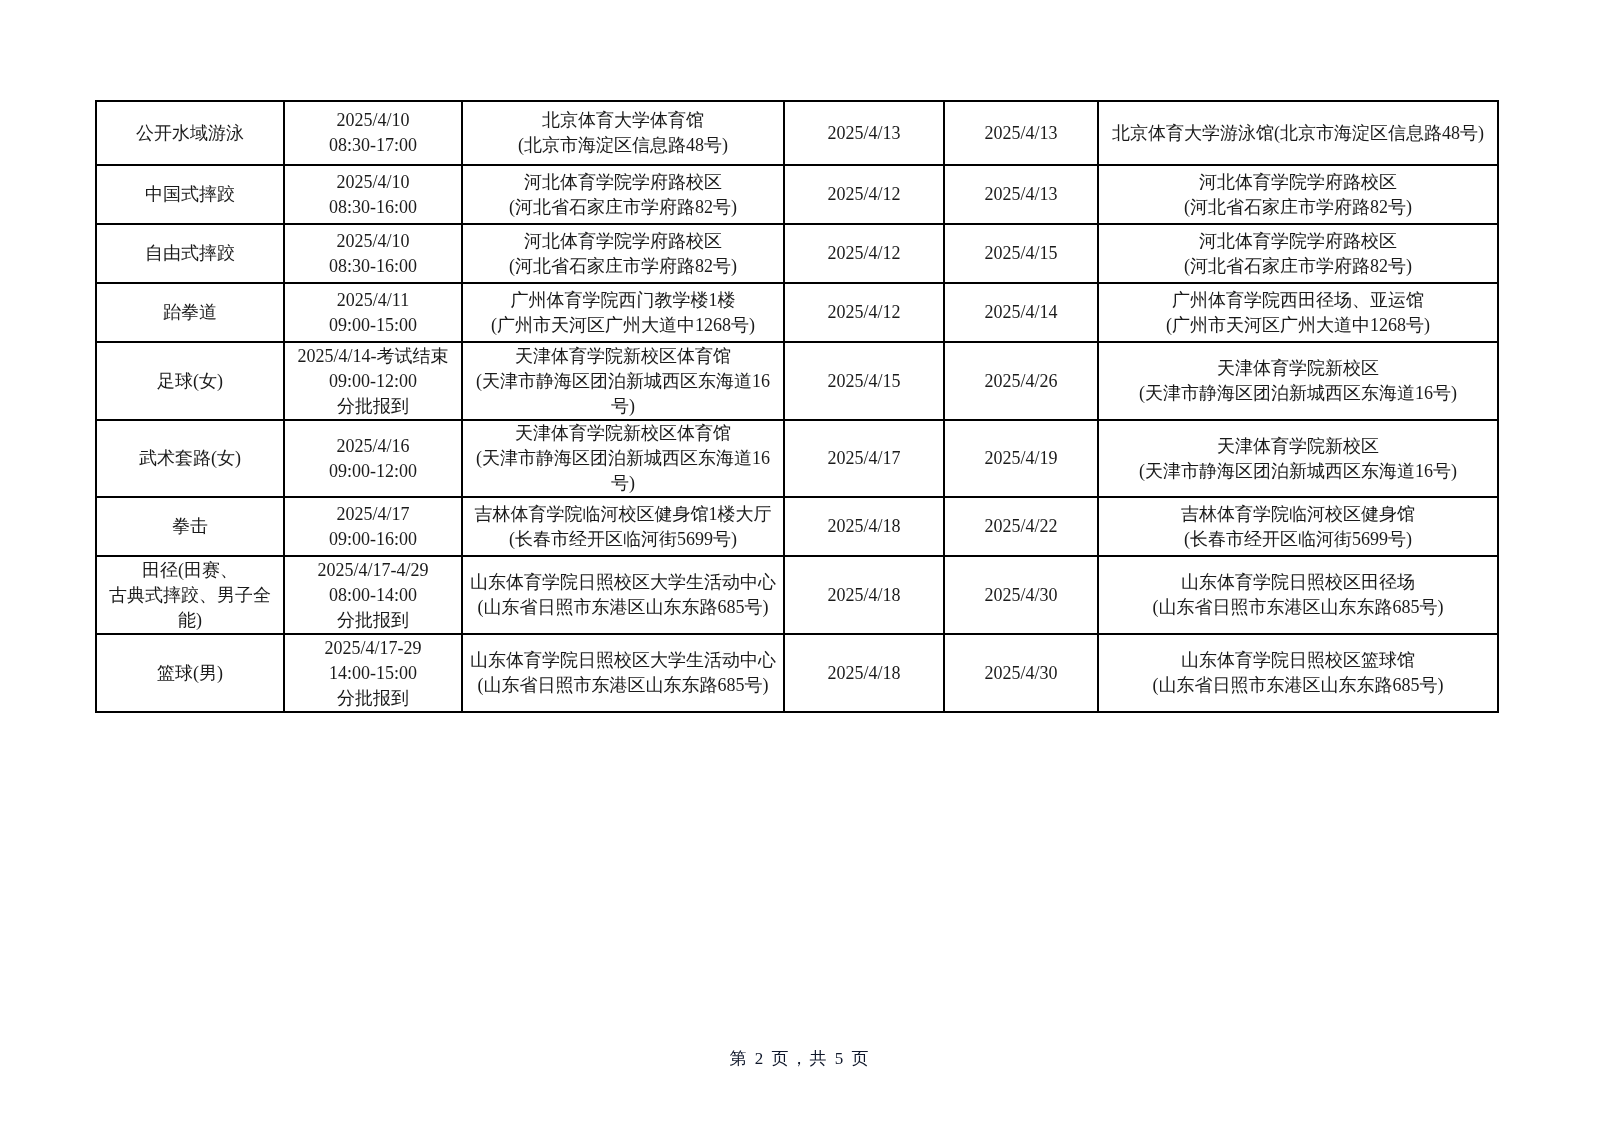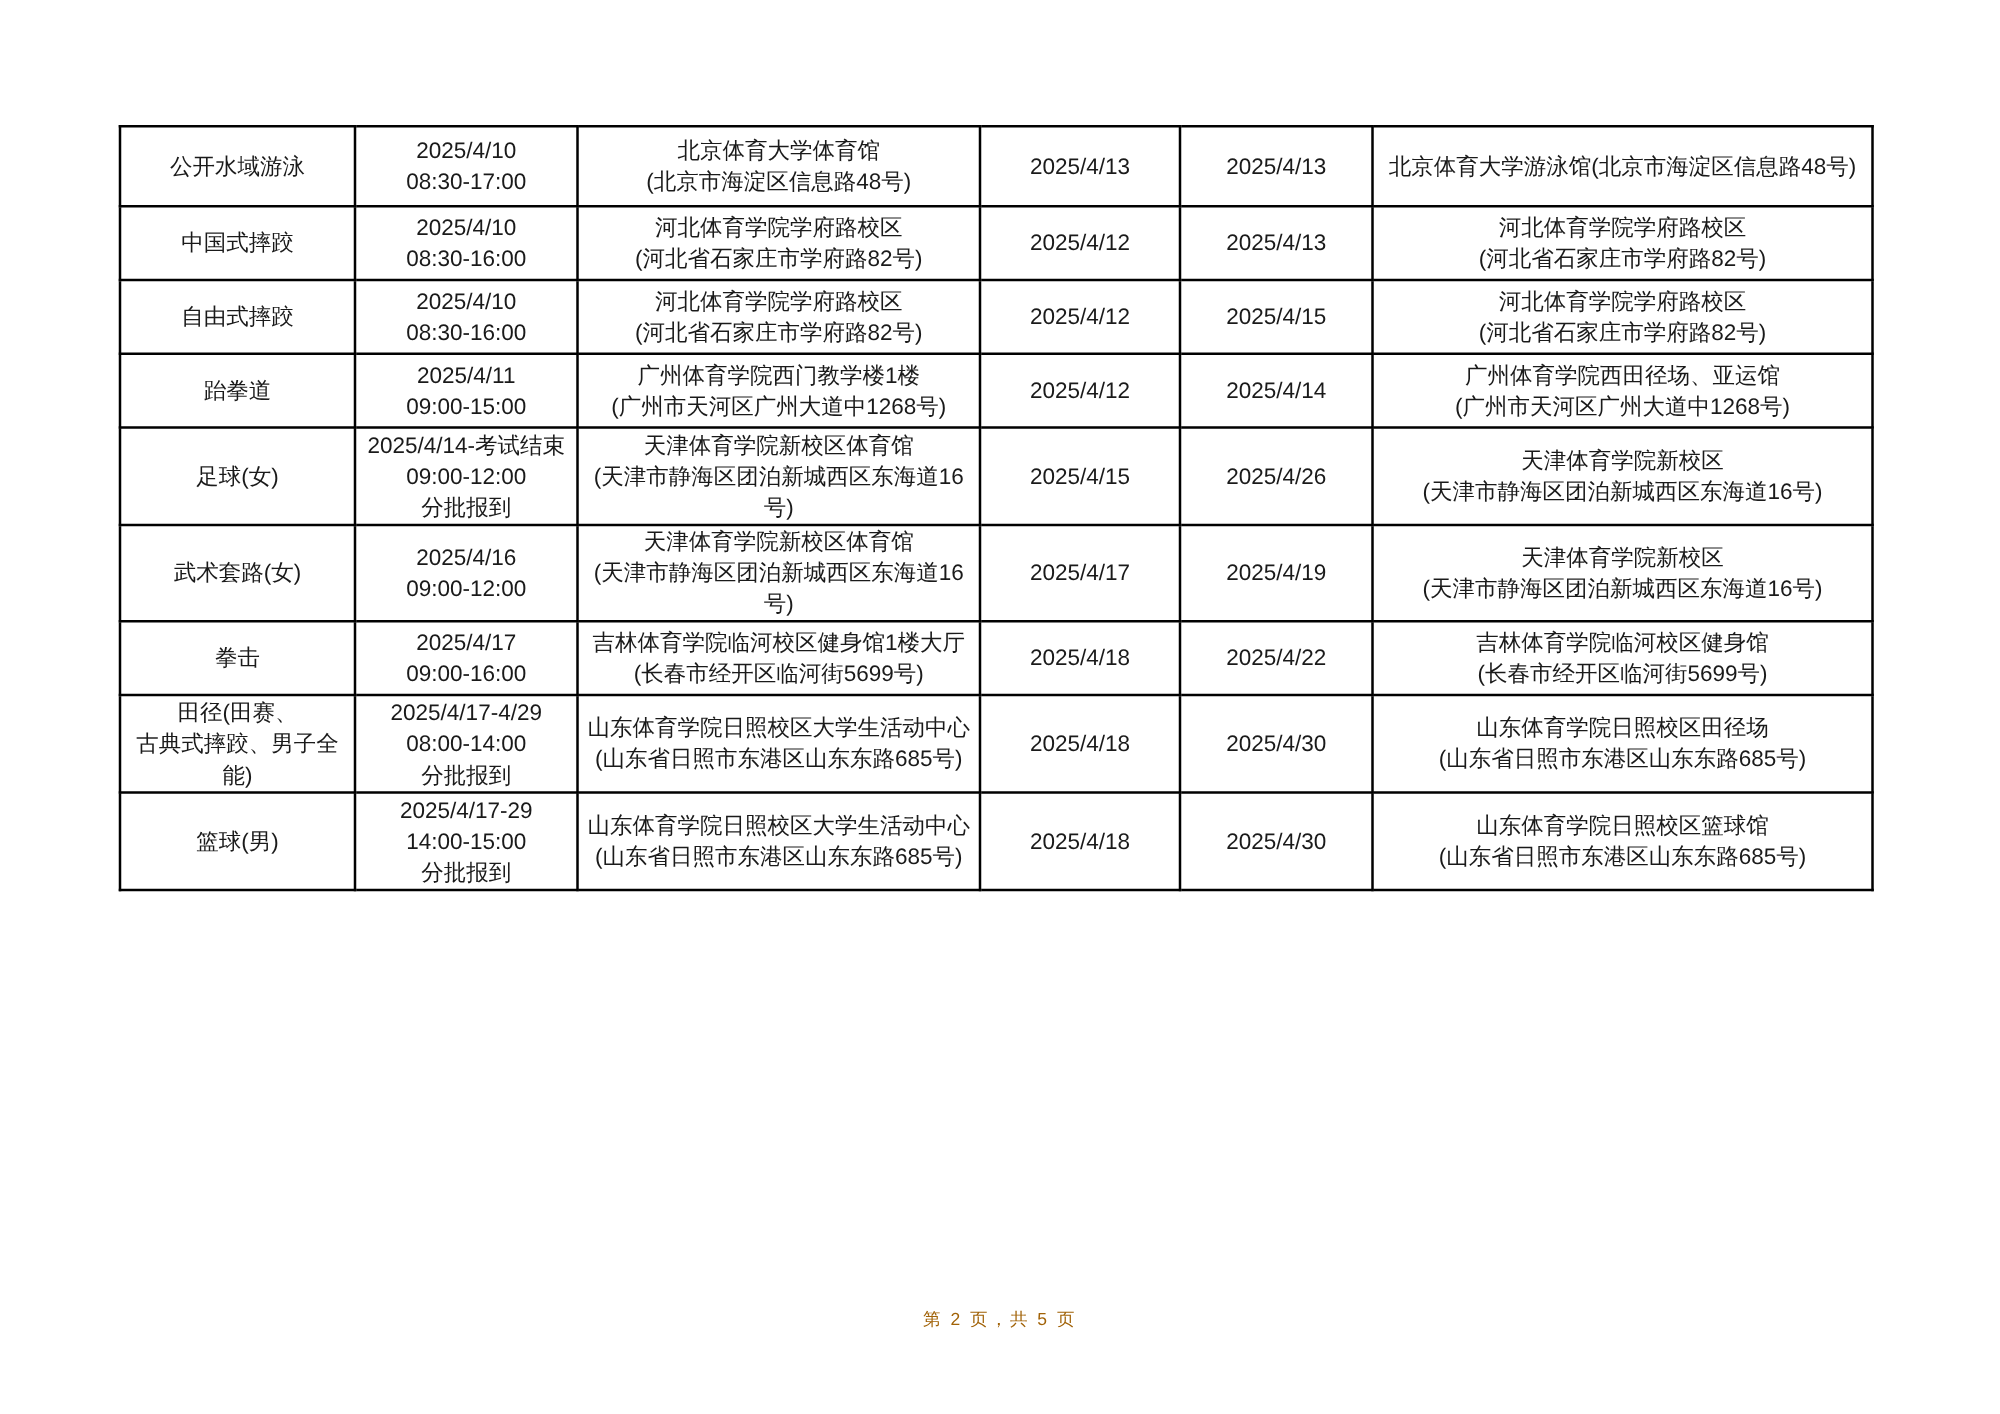--- a/index.html
+++ b/index.html
@@ -5,21 +5,21 @@
   html, body {
     margin: 0;
     padding: 0;
     background: #ffffff;
   }
   .page {
     position: relative;
     width: 1600px;
     height: 1131px;
     background: #ffffff;
-    font-family: Liberation Sans, sans-serif;
+    font-family: Liberation Serif, serif;
     color: #1a1a1a;
     overflow: hidden;
   }
   table.schedule {
     position: absolute;
     left: 95px;
     top: 100px;
     width: 1402px;
     border-collapse: collapse;
     table-layout: fixed;
@@ -36,23 +36,23 @@
   }
   tr.r-first td { height: 62px; }
   tr.r-std   td { height: 57px; }
   tr.r-tall  td { height: 76px; }
   .footer {
     position: absolute;
     left: 0;
     top: 1047px;
     width: 100%;
     text-align: center;
-    font-size: 14px;
+    font-size: 17px;
     letter-spacing: 2px;
-    color: #a16207;
+    color: #0f172a;
   }
 </style>
 </head>
 <body>
 
 <div class="page">
 
   <table class="schedule">
     <colgroup>
       <col style="width:188px">

